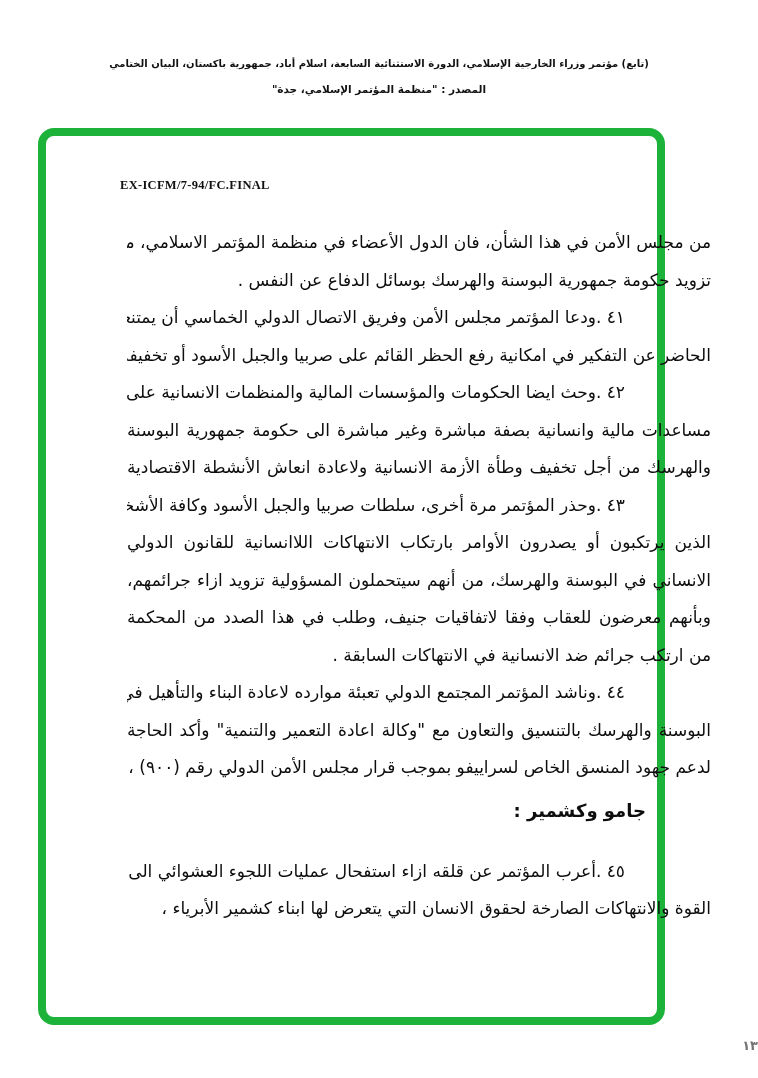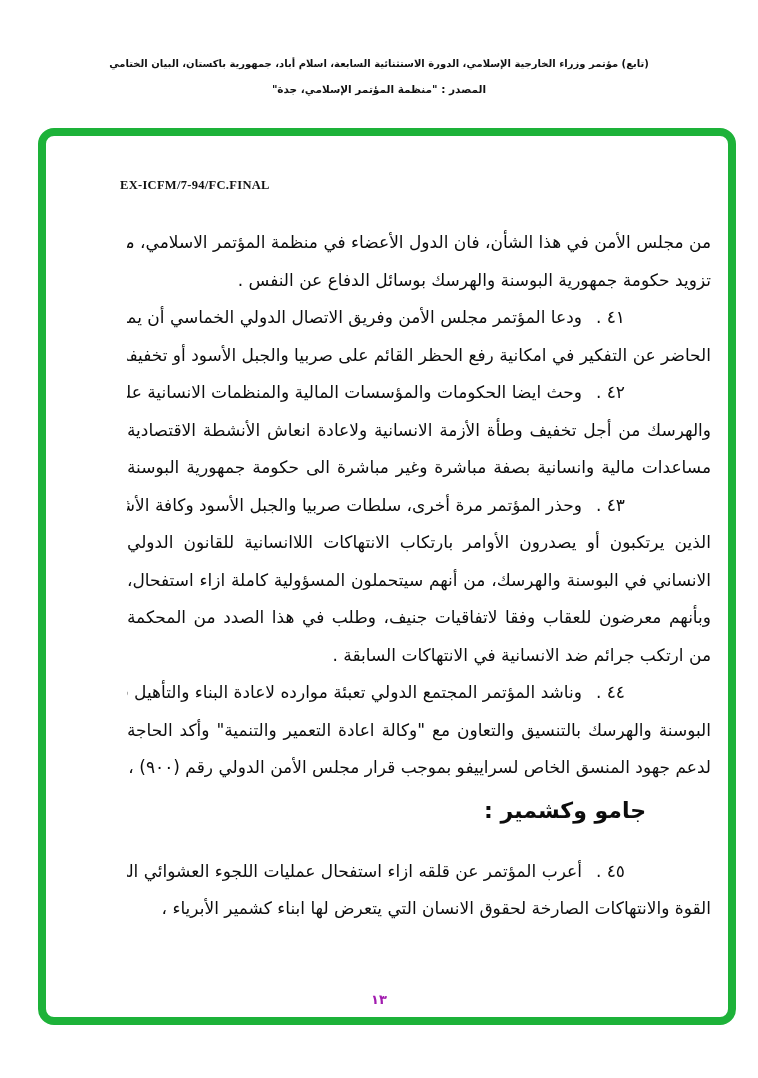--- a/index.html
+++ b/index.html
@@ -7,76 +7,76 @@
   .page{
     position:relative;width:758px;height:1078px;background:#ffffff;
     margin:0 auto;overflow:hidden;
   }
   
   .outer-header{position:absolute;top:54px;left:0;width:758px;text-align:center;direction:rtl;color:#111;}
   .hdr1{font-size:10px;font-weight:bold;letter-spacing:0;line-height:20px;}
   .hdr2{font-size:10.5px;font-weight:bold;margin-top:9px;}
   
   .frame{
-    position:absolute;left:38px;top:128px;width:698px;height:897px;
+    position:absolute;left:38px;top:128px;width:627px;height:897px;
     box-sizing:border-box;border:8px solid #1db239;border-radius:16px;background:#fff;
   }
   .docref{
     position:absolute;left:74px;top:42px;
     font-family:"Liberation Serif","DejaVu Serif",serif;
     font-weight:bold;font-size:12.5px;letter-spacing:.3px;color:#111;
     direction:ltr;
   }
   
   .body-text{
     position:absolute;left:81px;top:88px;width:584px;
     direction:rtl;color:#0d0d0d;
   }
   .bline{
     height:37.5px;line-height:37.5px;font-size:17px;
     white-space:nowrap;overflow:hidden;
     text-align:justify;text-align-last:justify;
   }
   .bline.last{text-align:center;text-align-last:right;}
   .bline.start{padding-right:86px;}
-  .pnum{display:inline-block;direction:rtl;margin-left:14px;}
+  .pnum{display:inline-block;direction:rtl;}
   .bline.heading{
     padding-right:65px;text-align:right;text-align-last:right;
-    font-weight:bold;font-size:22px;height:44px;line-height:44px;margin-top:2px;
+    font-weight:bold;font-size:18px;height:44px;line-height:44px;margin-top:2px;
   }
   .spacer{height:20px;}
   
   .pageno{
-    position:absolute;left:0;top:992px;width:758px;text-align:center;
-    direction:rtl;font-size:13px;font-weight:bold;letter-spacing:6px;color:#a21caf;
+    position:absolute;left:0;top:1038px;width:758px;text-align:right;
+    direction:rtl;font-size:13px;font-weight:bold;letter-spacing:6px;color:#737373;
   }
 </style>
 </head>
 <body>
 
 <div class="page" style="background: rgb(255, 255, 255);">
 
   <header class="outer-header">
     <div class="hdr1">(تابع) مؤتمر وزراء الخارجية الإسلامي، الدورة الاستثنائية السابعة، اسلام أباد، جمهورية باكستان، البيان الختامي</div>
     <div class="hdr2">المصدر : "منظمة المؤتمر الإسلامي، جدة"</div>
   </header>
 
   <div class="frame" style="border-color: rgb(29, 178, 57);">
     <div class="docref">EX-ICFM/7-94/FC.FINAL</div>
     <div class="body-text" id="body-lines">
         <div class="bline full">من مجلس الأمن في هذا الشأن، فان الدول الأعضاء في منظمة المؤتمر الاسلامي، مع</div>
         <div class="bline last">تزويد حكومة جمهورية البوسنة والهرسك بوسائل الدفاع عن النفس .</div>
         <div class="bline start"><span class="pnum" dir="rtl">٤١ .</span>ودعا المؤتمر مجلس الأمن وفريق الاتصال الدولي الخماسي أن يمتنعا في الوقت</div>
         <div class="bline last">الحاضر عن التفكير في امكانية رفع الحظر القائم على صربيا والجبل الأسود أو تخفيفه .</div>
         <div class="bline start"><span class="pnum" dir="rtl">٤٢ .</span>وحث ايضا الحكومات والمؤسسات المالية والمنظمات الانسانية على تقديم</div>
+        <div class="bline full">مساعدات مالية وانسانية بصفة مباشرة وغير مباشرة الى حكومة جمهورية البوسنة</div>
         <div class="bline full">والهرسك من أجل تخفيف وطأة الأزمة الانسانية ولاعادة انعاش الأنشطة الاقتصادية</div>
-        <div class="bline full">مساعدات مالية وانسانية بصفة مباشرة وغير مباشرة الى حكومة جمهورية البوسنة</div>
         <div class="bline start"><span class="pnum" dir="rtl">٤٣ .</span>وحذر المؤتمر مرة أخرى، سلطات صربيا والجبل الأسود وكافة الأشخاص</div>
         <div class="bline full">الذين يرتكبون أو يصدرون الأوامر بارتكاب الانتهاكات اللاانسانية للقانون الدولي</div>
-        <div class="bline full">الانساني في البوسنة والهرسك، من أنهم سيتحملون المسؤولية كاملة ازاء استفحال،</div>
+        <div class="bline full">الانساني في البوسنة والهرسك، من أنهم سيتحملون المسؤولية تزويد ازاء جرائمهم،</div>
         <div class="bline full">وبأنهم معرضون للعقاب وفقا لاتفاقيات جنيف، وطلب في هذا الصدد من المحكمة</div>
         <div class="bline last">من ارتكب جرائم ضد الانسانية في الانتهاكات السابقة .</div>
         <div class="bline start"><span class="pnum" dir="rtl">٤٤ .</span>وناشد المؤتمر المجتمع الدولي تعبئة موارده لاعادة البناء والتأهيل في جمهورية</div>
         <div class="bline full">البوسنة والهرسك بالتنسيق والتعاون مع "وكالة اعادة التعمير والتنمية" وأكد الحاجة</div>
         <div class="bline last">لدعم جهود المنسق الخاص لسراييفو بموجب قرار مجلس الأمن الدولي رقم (٩٠٠) ،</div>
         <div class="bline heading">جامو وكشمير :</div>
         <div class="spacer"></div>
         <div class="bline start"><span class="pnum" dir="rtl">٤٥ .</span>أعرب المؤتمر عن قلقه ازاء استفحال عمليات اللجوء العشوائي الى استخدام</div>
         <div class="bline last">القوة والانتهاكات الصارخة لحقوق الانسان التي يتعرض لها ابناء كشمير الأبرياء ،</div>
       </div>

